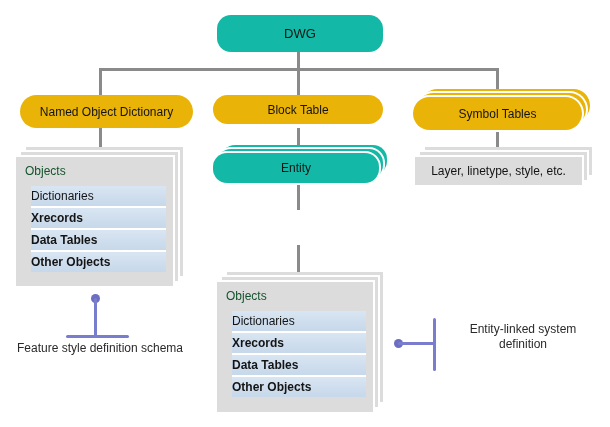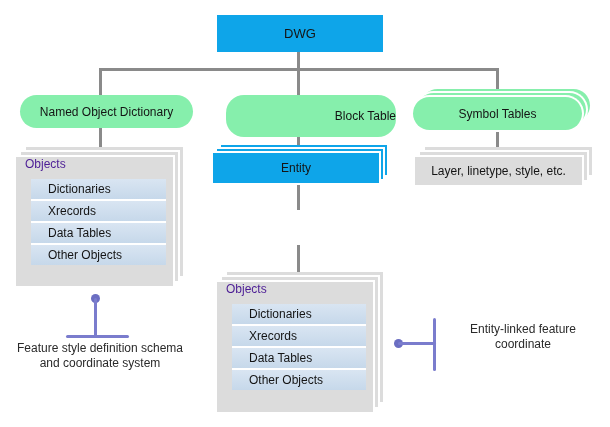--- a/index.html
+++ b/index.html
@@ -7,41 +7,41 @@
   #canvas{position:relative;width:610px;height:427px;background:#ffffff;overflow:hidden;}
 
   
   .conn{position:absolute;background:#8a8a8a;}
   .conn.v{width:3px;}
   .conn.h{height:3px;}
 
   
   .node-box{position:absolute;display:flex;align-items:center;justify-content:center;
             font-size:12px;color:#141414;}
-  .green{background:#0ea5e9;}
-  .orange{background:#86efac;}
+  .green{background:#14b8a6;border-radius:14px;}
+  .orange{background:#eab308;}
   .pill{border-radius:18px;}
   .gray{background:#dcdcdc;}
 
   
   .stack-wrap{position:absolute;}
   .stack-wrap .layer{position:absolute;inset:0;}
   .stack-wrap .layer.l2{transform:translate(8px,-8px);}
   .stack-wrap .layer.l1{transform:translate(4px,-4px);box-shadow:0 0 0 2px #ffffff;}
   .stack-wrap .layer.gl2{transform:translate(10px,-10px);}
   .stack-wrap .layer.gl1{transform:translate(5px,-5px);box-shadow:0 0 0 2px #ffffff;}
   .stack-wrap .front{position:absolute;inset:0;box-shadow:0 0 0 2px #ffffff;}
 
   
   .panel-body{position:absolute;inset:0;background:#dcdcdc;box-shadow:0 0 0 2px #ffffff;}
-  .panel-title{font-size:12px;color:#4c1d95;padding:0 0 0 9px;}
+  .panel-title{font-size:12px;color:#14532d;padding:7px 0 0 9px;}
   .rows{margin:8px 7px 0 15px;}
-  .row{height:20px;line-height:20px;padding-left:17px;font-size:12px;color:#141414;
+  .row{height:20px;line-height:20px;font-size:12px;color:#141414;
        background:linear-gradient(180deg,#d9e5f2 0%,#c6d8ea 100%);}
-  .row + .row{border-top:2px solid #ffffff;}
+  .row + .row{border-top:2px solid #ffffff;font-weight:bold;}
 
   
   .ann{position:absolute;background:#7a7ccd;border-radius:2px;}
   .ann-dot{position:absolute;width:9px;height:9px;border-radius:50%;background:#6b6ec2;}
   .ann-text{position:absolute;font-size:12px;line-height:15px;text-align:center;color:#2a2a2a;}
   .node-label{pointer-events:none;}
   .detail-text{font-size:12px;color:#141414;}
 </style>
 </head>
 <body>
@@ -60,21 +60,21 @@
   <div class="conn v" style="left:496px;top:130px;height:28px;"></div>
 
   <div class="node-box green" style="left:217px;top:15px;width:166px;height:37px;font-size:13px;">
     <span class="node-label">DWG</span>
   </div>
 
   <div class="node-box orange pill" style="left:20px;top:95px;width:173px;height:33px;">
     <span class="node-label">Named Object Dictionary</span>
   </div>
 
-  <div class="node-box orange pill" style="left:226px;top:95px;width:170px;height:42px;justify-content:flex-end;">
+  <div class="node-box orange pill" style="left:213px;top:95px;width:170px;height:29px;">
     <span class="node-label">Block Table</span>
   </div>
 
   <div class="stack-wrap" style="left:413px;top:97px;width:169px;height:33px;">
     <div class="layer orange pill l2"></div>
     <div class="layer orange pill l1"></div>
     <div class="front node-box orange pill" style="position:absolute;">
       <span class="node-label">Symbol Tables</span>
     </div>
   </div>
@@ -122,24 +122,23 @@
         <div class="row">Other Objects</div>
       </div>
     </div>
   </div>
 
   <div class="ann-dot" style="left:91px;top:294px;"></div>
   <div class="ann" style="left:94px;top:298px;width:3px;height:39px;"></div>
   <div class="ann" style="left:66px;top:335px;width:63px;height:3px;"></div>
   <div class="ann-text" style="left:4px;top:341px;width:192px;">
     <div>Feature style definition schema</div>
-    <div>and coordinate system</div>
   </div>
 
   <div class="ann-dot" style="left:394px;top:339px;"></div>
   <div class="ann" style="left:398px;top:342px;width:38px;height:3px;"></div>
   <div class="ann" style="left:433px;top:318px;width:3px;height:53px;"></div>
   <div class="ann-text" style="left:444px;top:322px;width:158px;">
-    <div>Entity-linked feature</div>
-    <div>coordinate</div>
+    <div>Entity-linked system</div>
+    <div>definition</div>
   </div>
 
 </div>
 
 </body></html>

